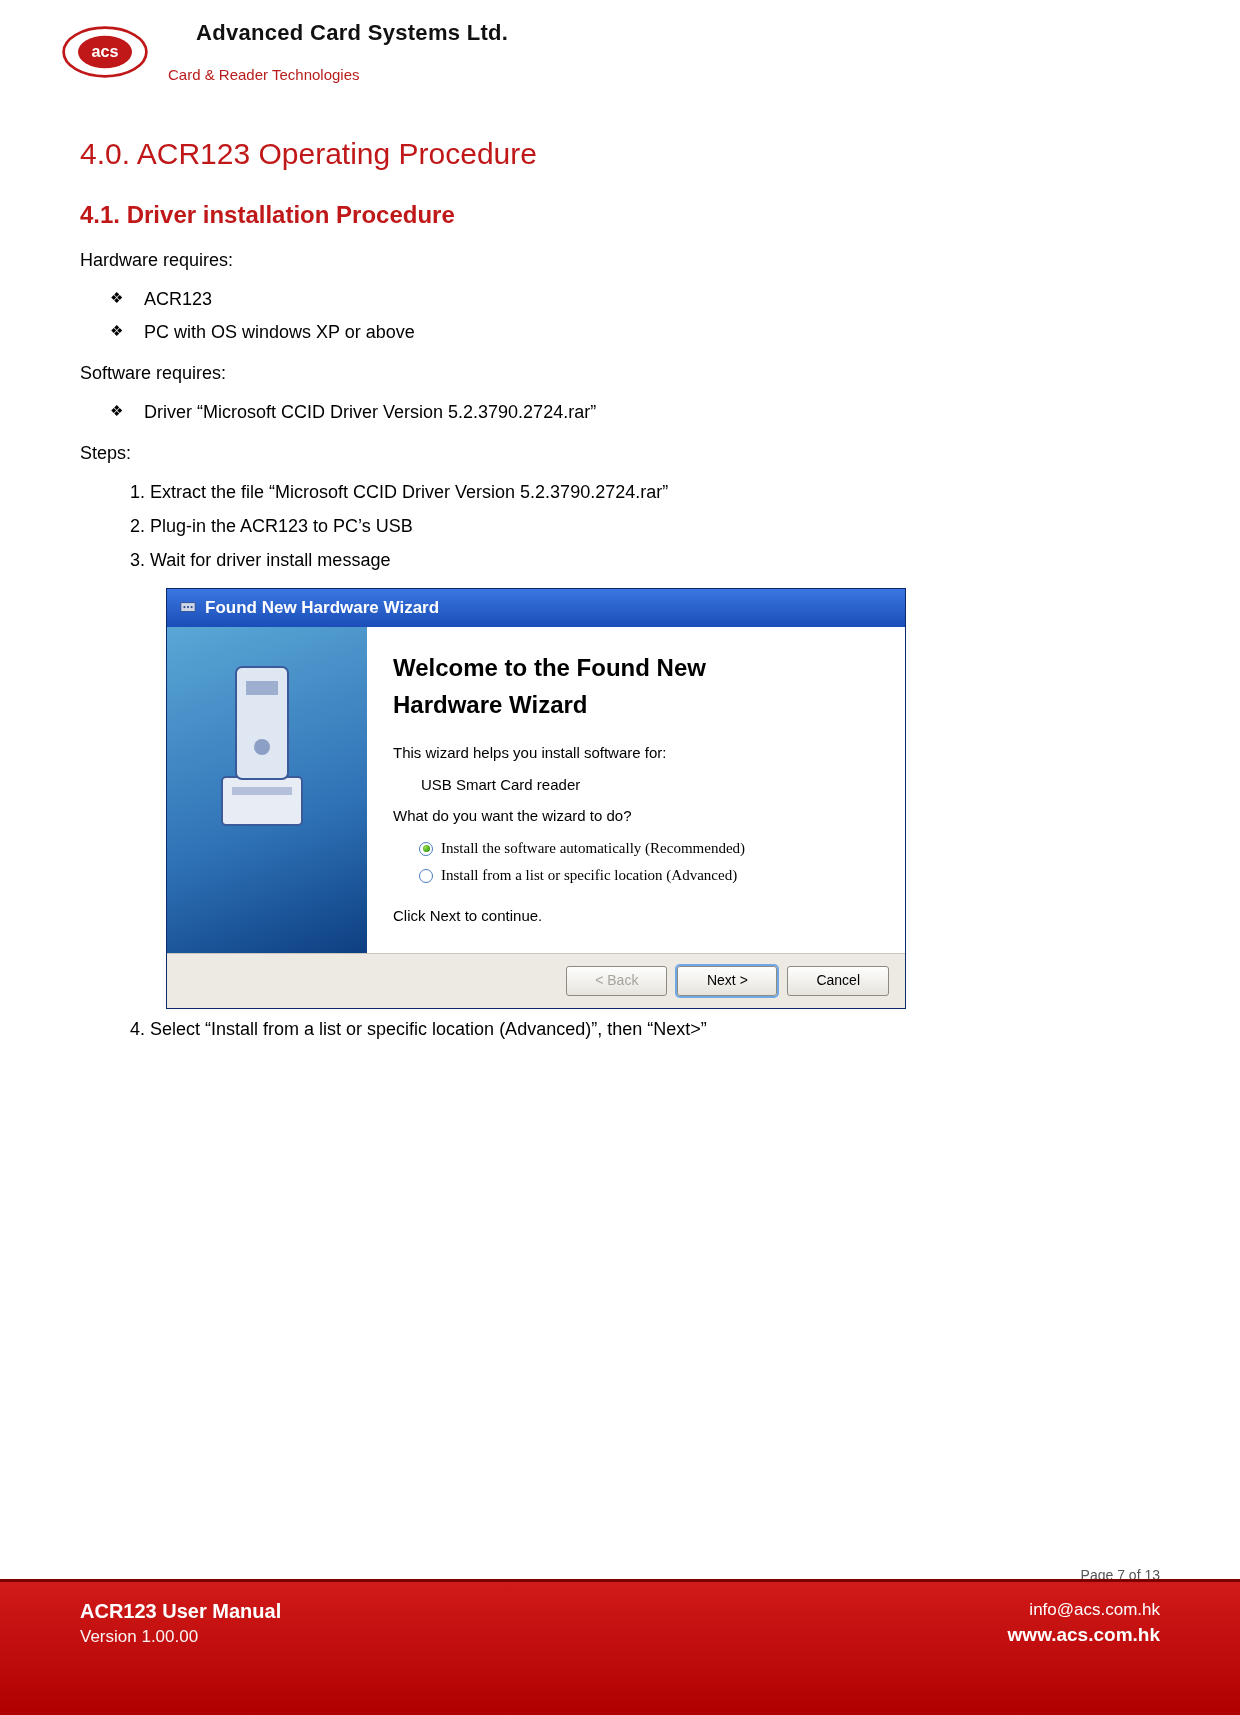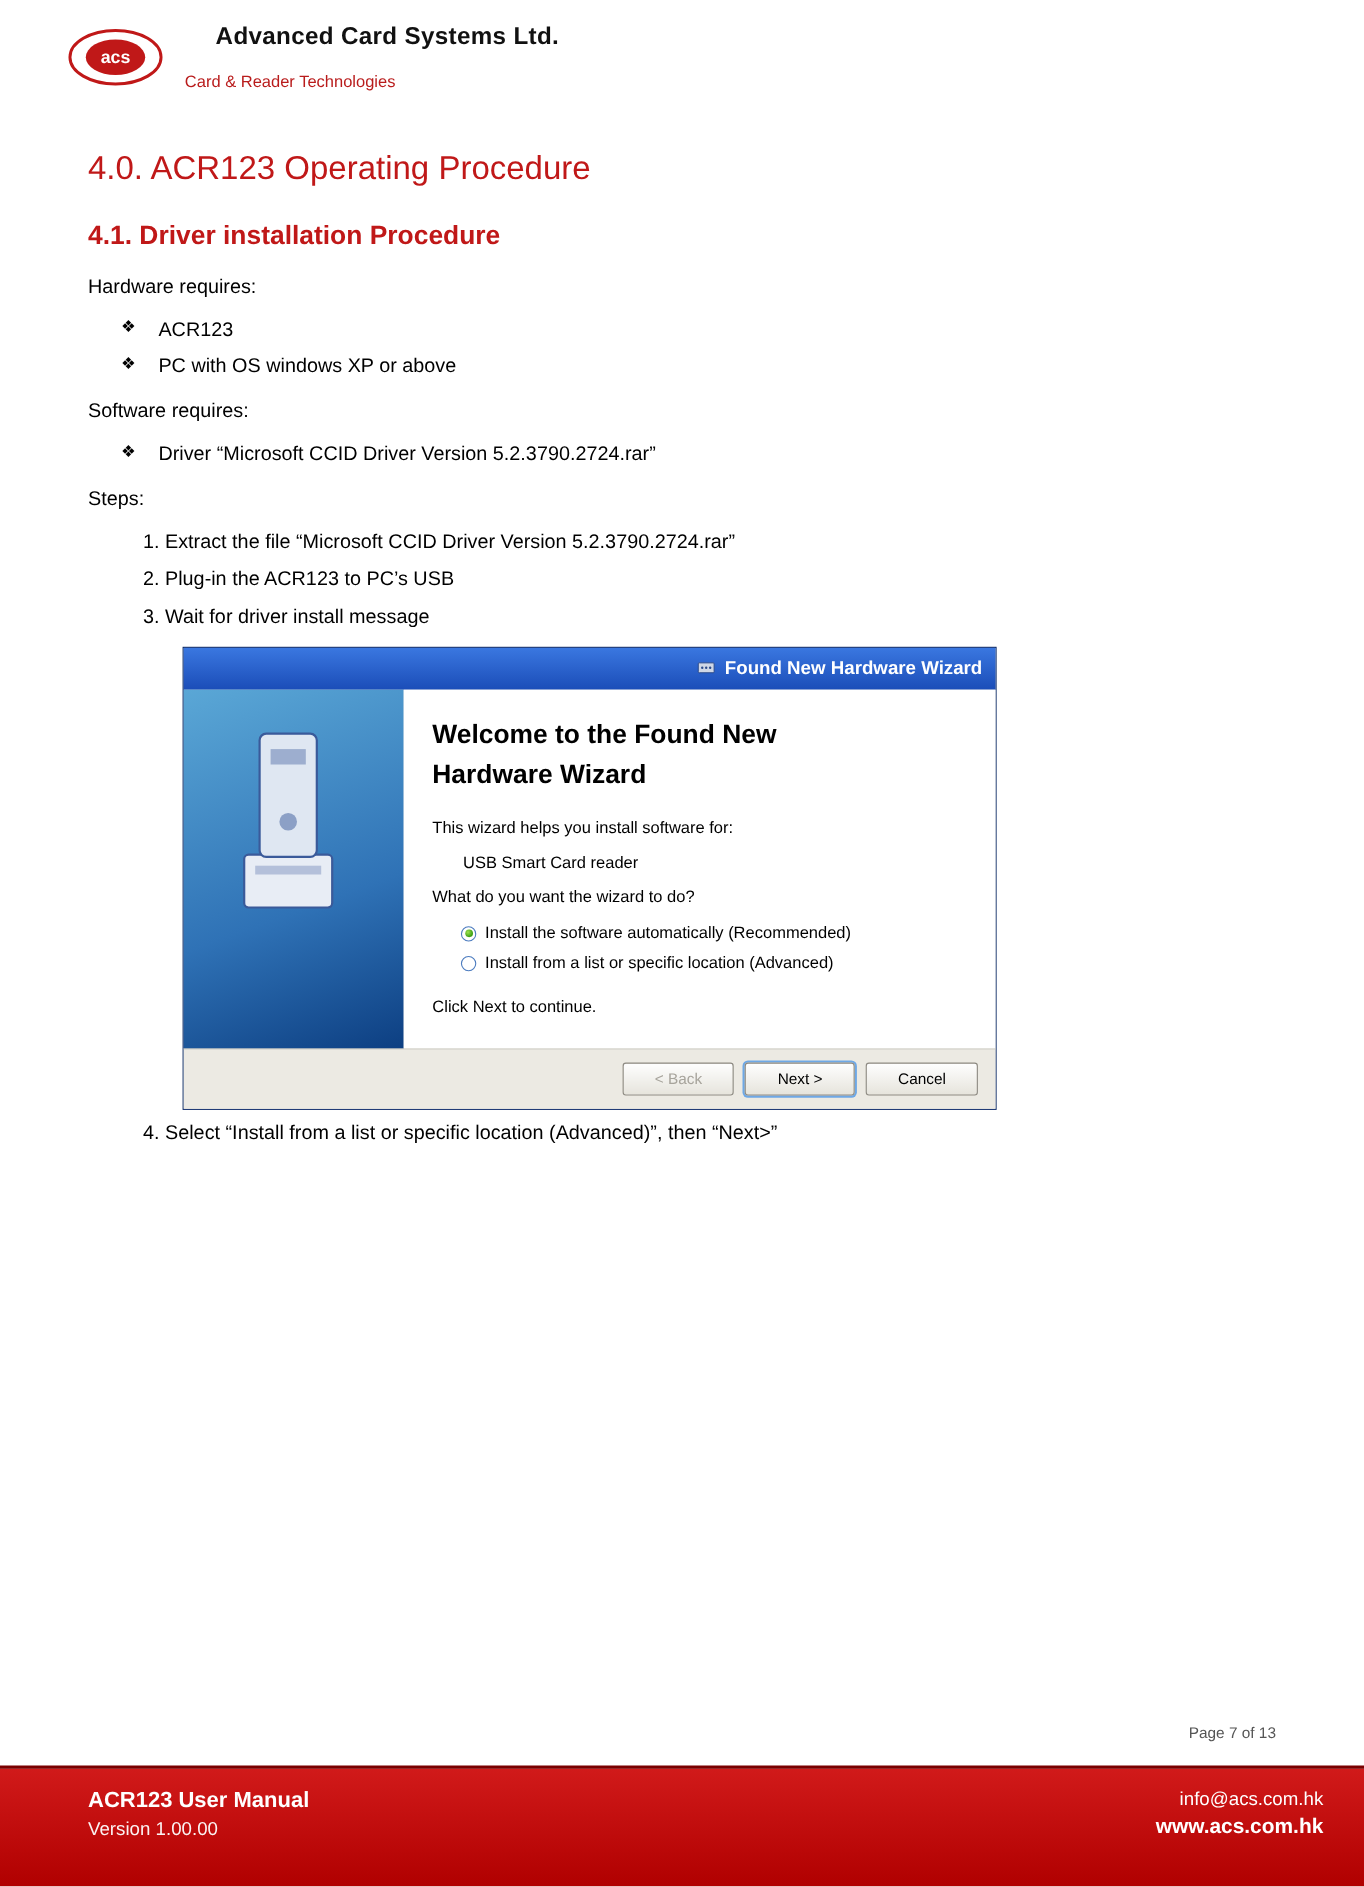--- a/index.html
+++ b/index.html
@@ -50,21 +50,21 @@
     border: 1px solid #0a2a6b;
     background: #eceae3;
     width: 740px;
     font-family: Tahoma, Arial, sans-serif;
   }
   .wiz-title {
     background: linear-gradient(to bottom,#3a77e0 0%,#1b4db8 100%);
     color:#fff; font-weight:bold;
     padding: 6px 12px;
     font-size: 17px;
-    display:flex; align-items:center; gap:8px;justify-content:flex-end;
+    display:flex; align-items:center; gap:8px;
   }
   .wiz-title .hw-icon { width:18px; height:18px; }
   .wiz-body { display:flex; }
   .wiz-left {
     width: 200px;
     background: linear-gradient(160deg,#5aa7d6 0%, #2f72b6 60%, #0d3f82 100%);
     display:flex; align-items:flex-start; justify-content:center;
     padding-top: 30px;
   }
   .wiz-left svg { width: 130px; height: 200px; }
@@ -74,21 +74,21 @@
     padding: 22px 26px 18px 26px;
     font-size: 15px;
     color:#000;
   }
   .wiz-h { font-family: Liberation Sans, sans-serif; font-size: 24px; font-weight: bold; margin-bottom: 18px; }
   .wiz-p { margin: 8px 0; }
   .wiz-indent { margin-left: 28px; }
   .wiz-cd-row { display:flex; align-items:flex-start; gap:12px; margin: 20px 0 18px 0; }
   .wiz-cd-row .cd-icon { width:36px; height:36px; flex-shrink:0; }
   .wiz-cd-row .cd-text { font-weight:bold; font-size:15px; line-height:1.35; }
-  .wiz-radio-group { margin: 6px 0 14px 26px; }
+  .wiz-radio-group { margin: 6px 0 14px 26px; font-family: Liberation Serif, serif; }
   .wiz-radio { display:flex; align-items:center; gap:8px; padding:2px 0; }
   .wiz-radio .dot {
     width:14px; height:14px; border:1px solid #4b7bbf; border-radius:50%;
     display:inline-flex; align-items:center; justify-content:center;
   }
   .wiz-radio .dot.sel::after{
     content:""; width:7px; height:7px; border-radius:50%;
     background: radial-gradient(circle at 35% 35%, #9de04f 0%, #3a9f12 70%);
   }
   .wiz-btnbar {
@@ -107,25 +107,25 @@
   }
   .wiz-btn.disabled { color:#a7a49c; }
   .wiz-btn.default { box-shadow: 0 0 0 2px #6ea8e6; }
   
   .page-num {
     position:absolute; right:80px; bottom:132px;
     font-size:14px; color:#555;
   }
   .footer {
     position:absolute; left:0; right:0; bottom:0;
-    height: 110px;
+    height: 136px;
     border-top: 3px solid #7a0000;
     background: linear-gradient(to bottom,#d11a1a 0%, #b00000 100%);
     color:#fff;
-    padding: 18px 37px 0 80px;
+    padding: 18px 80px 0 80px;
     display:flex; justify-content:space-between; align-items:flex-start;
   }
   .footer-left .doc-name { font-size:20px; font-weight:bold; color:#fff; }
   .footer-left .doc-ver  { font-size:17px; color:#fff; opacity:0.95; margin-top:4px; }
   .footer-right { text-align:right; font-size:17px; }
   .footer-right .site { font-weight:bold; font-size:19px; margin-top:4px; }
 </style>
 </head>
 <body>
 

